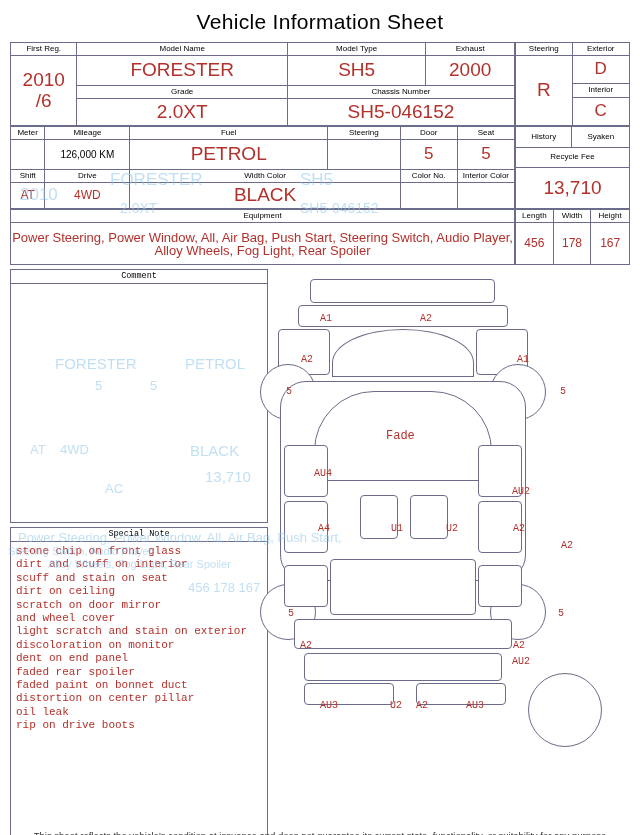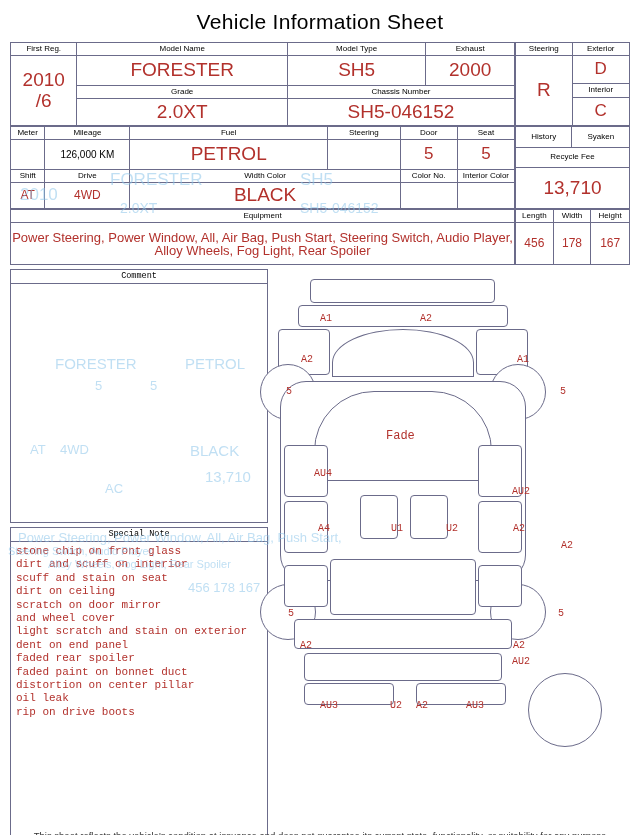--- a/index.html
+++ b/index.html
@@ -248,20 +248,21 @@
       <div class="boxhead" style="margin-top:4px">Special Note</div>
       <div class="boxbody note-box">
         <div class="note-list" id="note-list">
             <div>stone chip on front glass</div>
             <div>dirt and scuff on interior</div>
             <div>scuff and stain on seat</div>
             <div>dirt on ceiling</div>
             <div>scratch on door mirror</div>
             <div>and wheel cover</div>
             <div>light scratch and stain on exterior</div>
+            <div>discoloration on monitor</div>
             <div>dent on end panel</div>
             <div>faded rear spoiler</div>
             <div>faded paint on bonnet duct</div>
             <div>distortion on center pillar</div>
             <div>oil leak</div>
             <div>rip on drive boots</div>
           </div>
       </div>
     </div>
 

